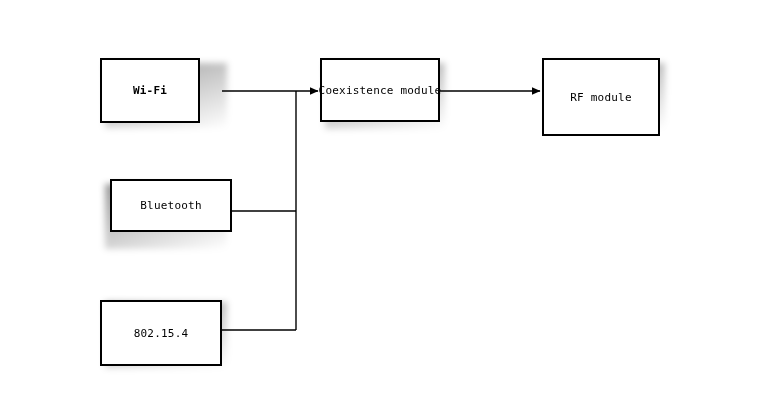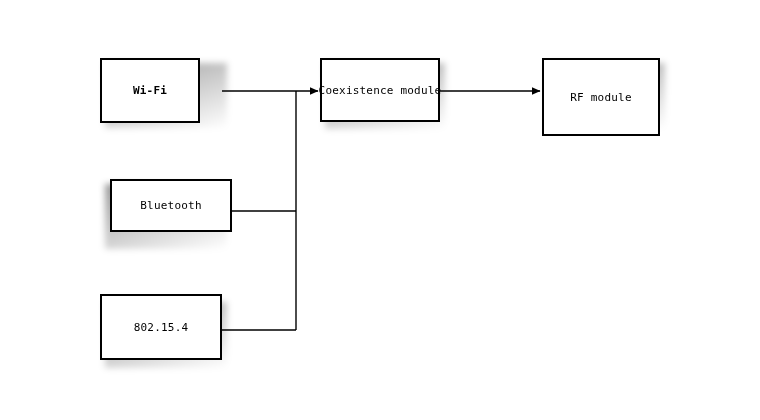--- a/index.html
+++ b/index.html
@@ -87,21 +87,21 @@
   <div class="node-shadow" style="left:547px; top:63px; width:118px; height:66px;"></div>
 
   <div class="node-box" style="left:100px; top:58px; width:100px; height:65px;font-weight:bold;">
     <span class="node-label">Wi-Fi</span>
   </div>
 
   <div class="node-box" style="left:100px; top:179px; width:122px; height:53px;margin-left:10px;">
     <span class="node-label">Bluetooth</span>
   </div>
 
-  <div class="node-box" style="left:100px; top:294px; width:122px; height:66px;">
+  <div class="node-box" style="left:100px; top:300px; width:122px; height:66px;">
     <span class="node-label">802.15.4</span>
   </div>
 
   <div class="node-box" style="left:320px; top:58px; width:120px; height:64px;">
     <span class="node-label">Coexistence module</span>
   </div>
 
   <div class="node-box" style="left:542px; top:58px; width:118px; height:78px;">
     <span class="node-label">RF module</span>
   </div>

